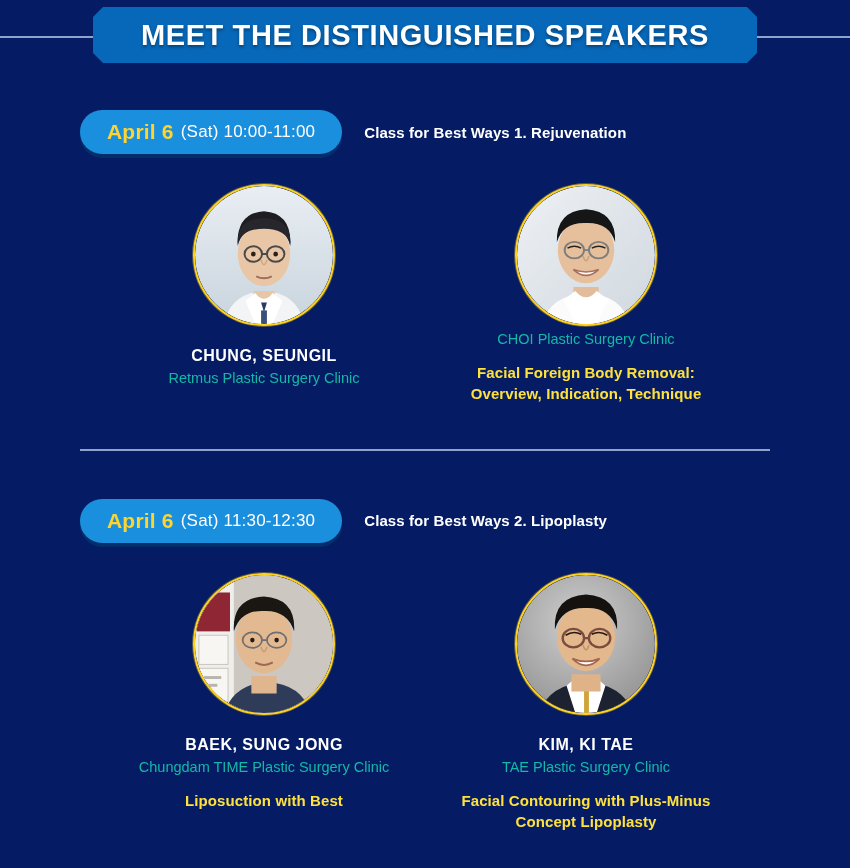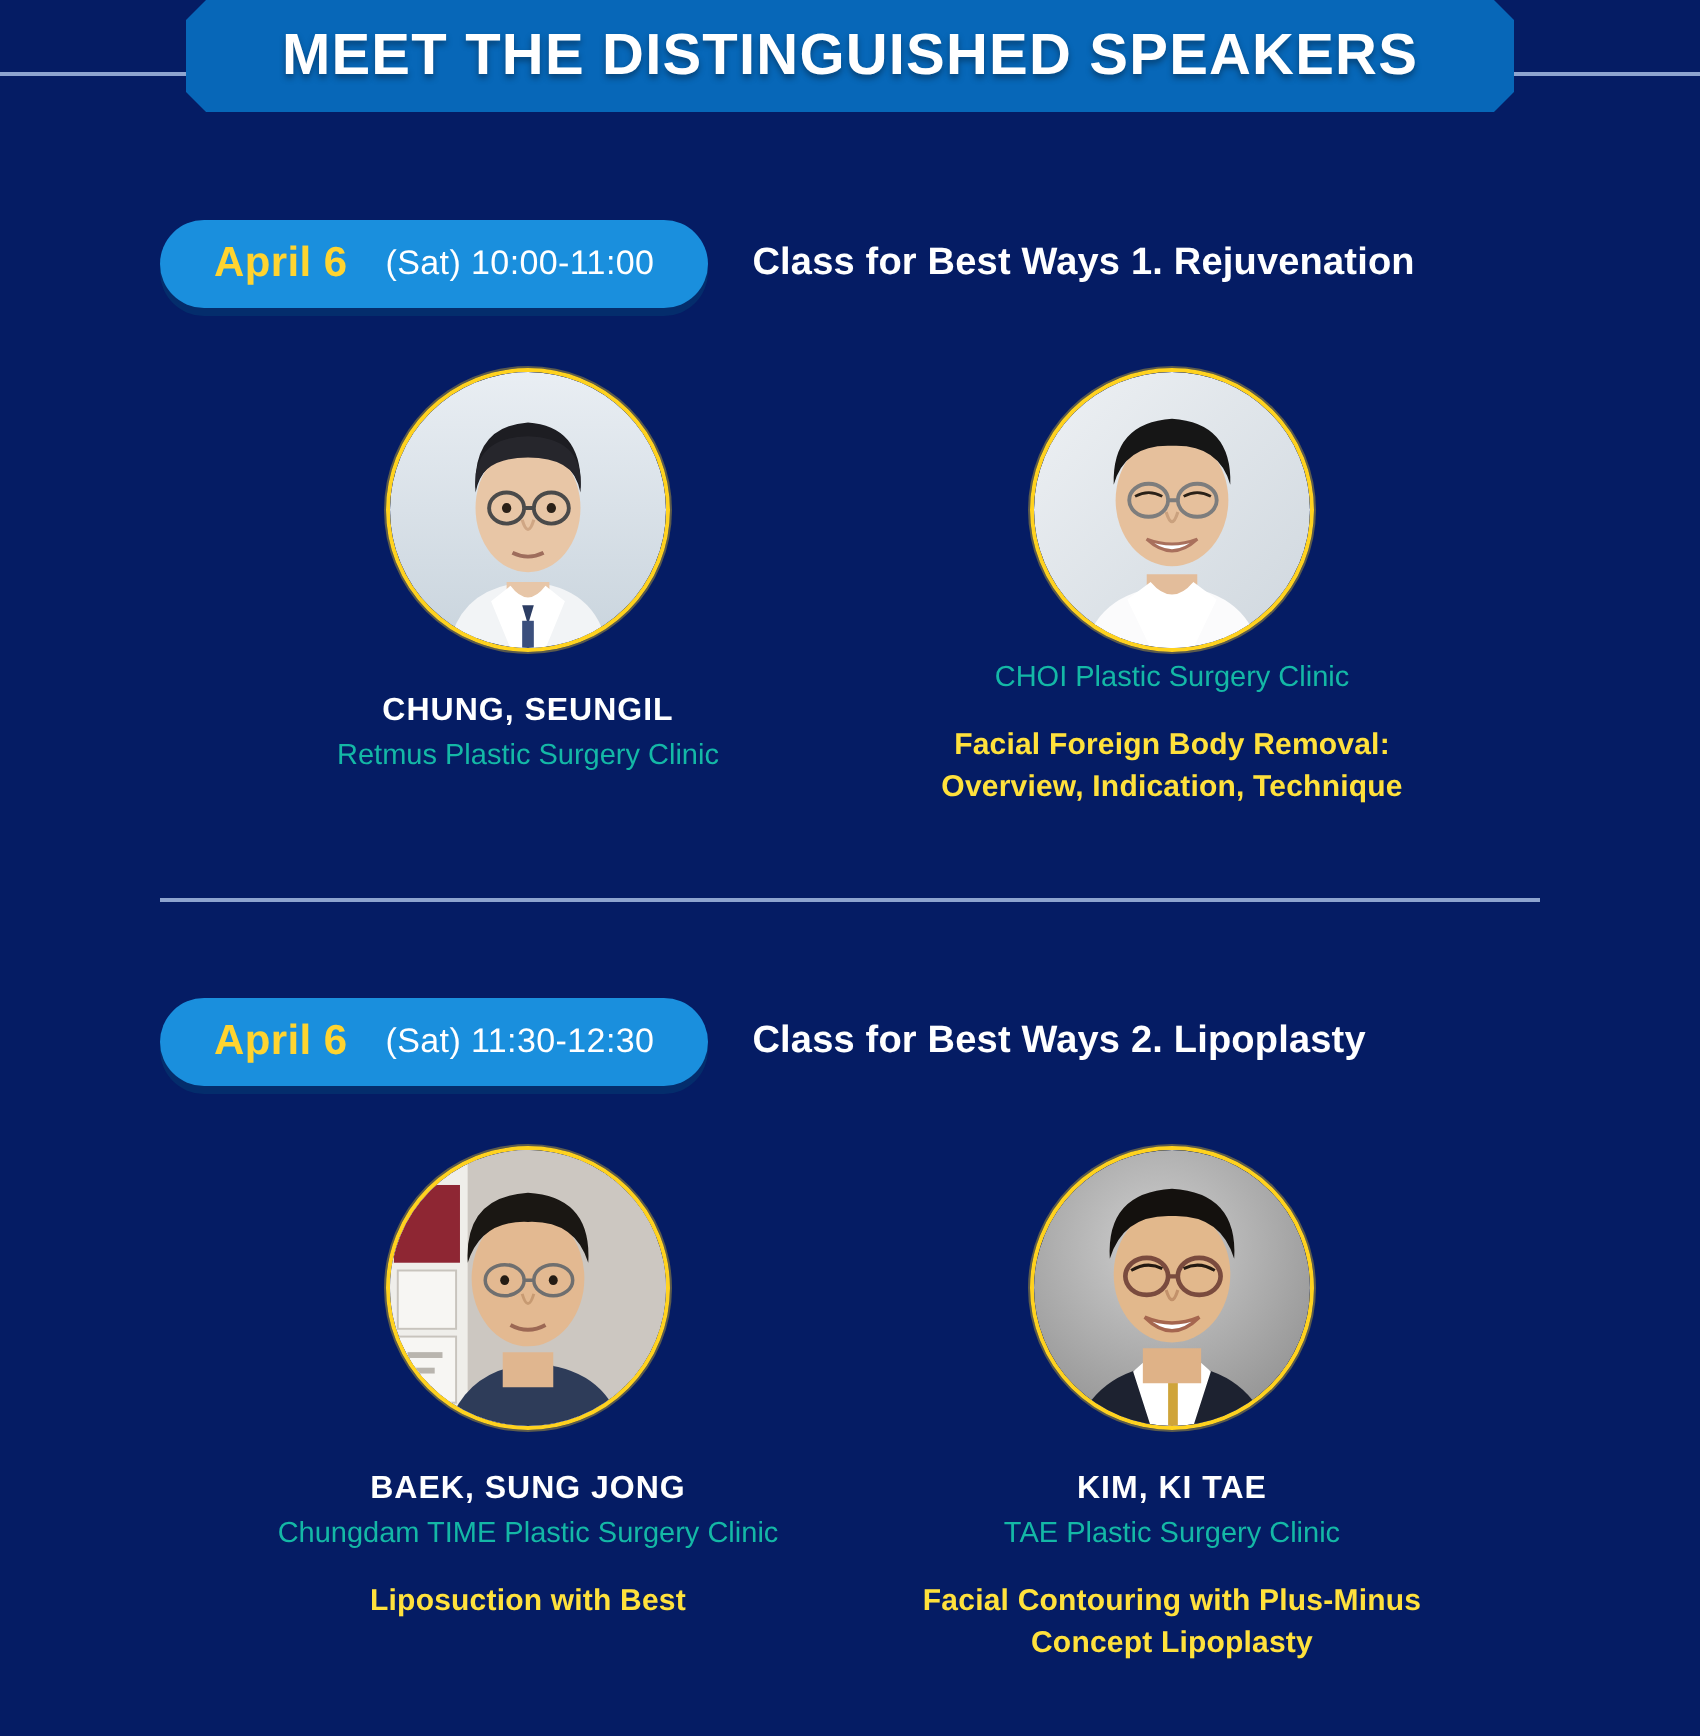--- a/index.html
+++ b/index.html
@@ -14,21 +14,21 @@
     overflow: hidden;
     position: relative;
     -webkit-font-smoothing: antialiased;
   }
 
   
   .header-row {
     position: relative;
     height: 70px;
     display: flex;
-    align-items: flex-start;
+    align-items: center;
     justify-content: center;
   }
   .header-line {
     position: absolute;
     top: 36px;
     height: 2px;
     background: #8ea4cf;
   }
   .header-line.left  { left: 0px;  width: 108px; }
   .header-line.right { right: 0px; width: 108px; }
@@ -70,38 +70,37 @@
   }
   .date-badge {
     background: #1a8fdd;
     border-radius: 40px;
     height: 44px;
     display: flex;
     align-items: center;
     padding: 0 27px;
     box-shadow: 0 4px 0 rgba(3, 60, 115, 0.55);
     white-space: nowrap;
-    gap: 12px;
   }
   .date-badge .date-day {
     color: #ffd430;
     font-size: 21px;
     font-weight: bold;
     margin-right: 7px;
     letter-spacing: 0.2px;
   }
   .date-badge .date-time {
     color: #ffffff;
     font-size: 17px;
     font-weight: normal;
     letter-spacing: 0.2px;
   }
   .session-title {
     color: #ffffff;
-    font-size: 19px;
+    font-size: 15px;
     font-weight: bold;
     letter-spacing: 0.1px;
     white-space: nowrap;
   }
 
   
   .speakers {
     display: flex;
     justify-content: center;
     gap: 32px;

